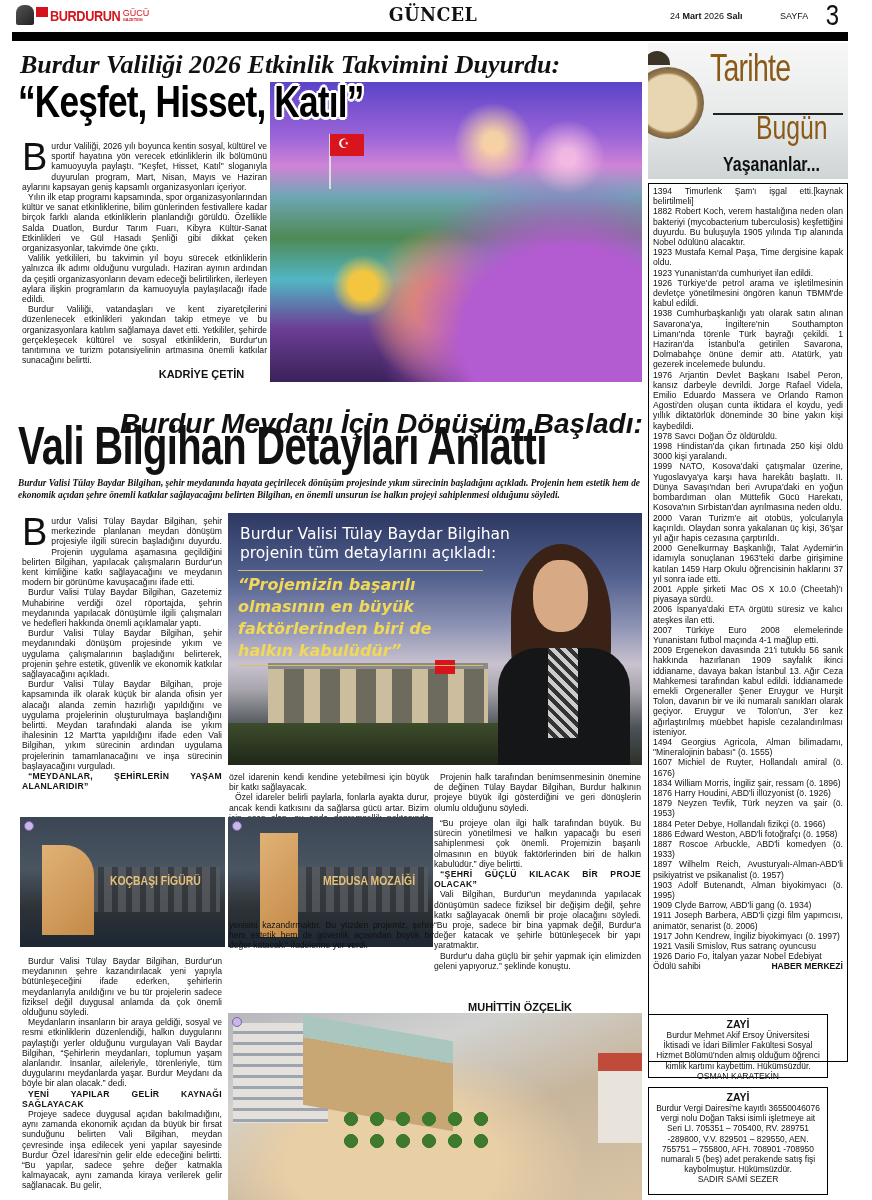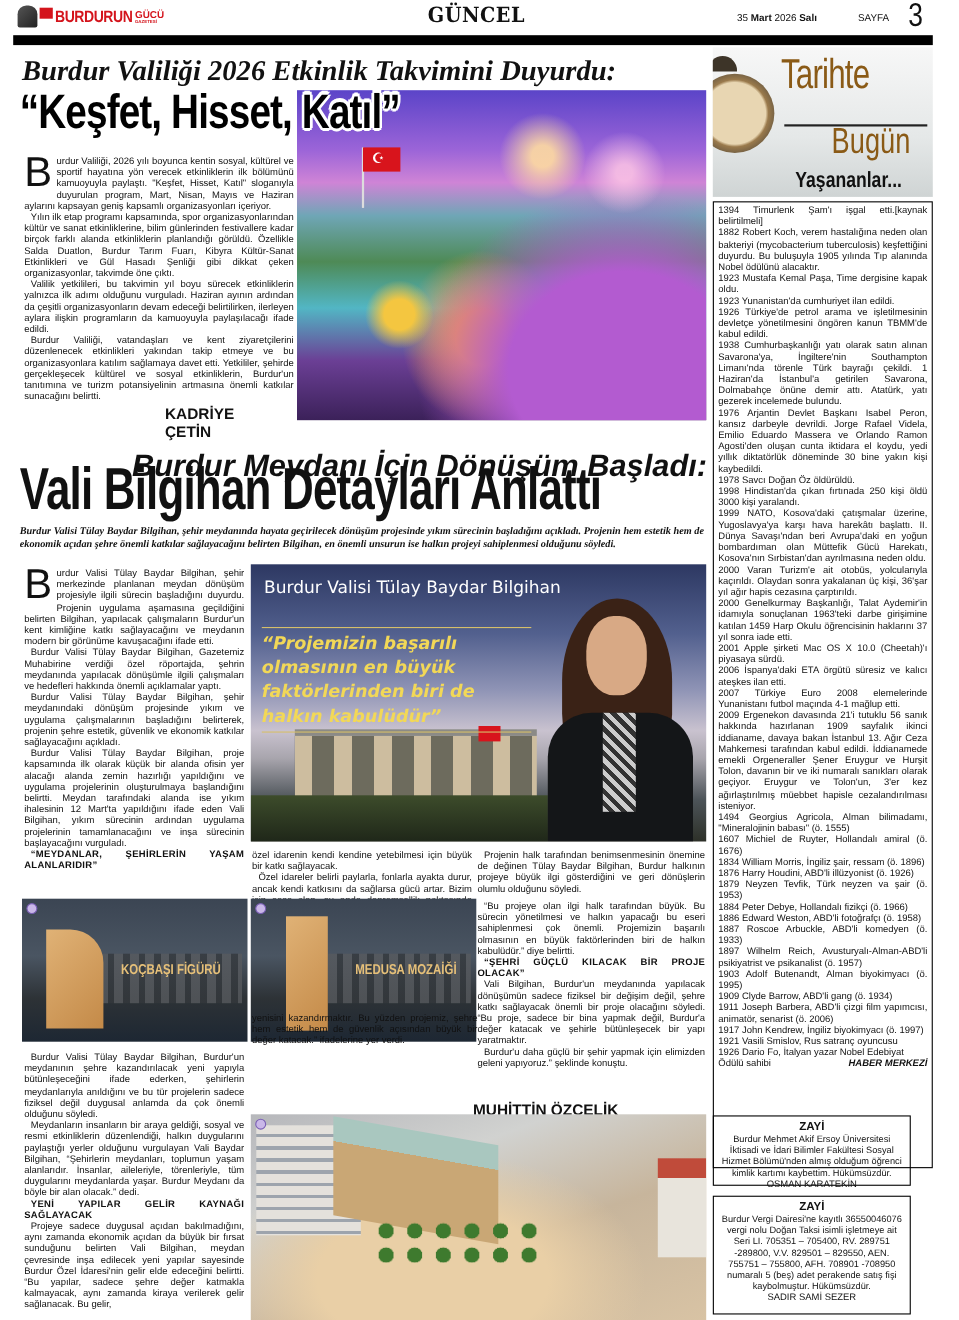--- a/index.html
+++ b/index.html
@@ -8,21 +8,21 @@
 
   .abs { position: absolute; }
 
   
   .masthead { left: 0; top: 0; width: 872px; height: 40px; }
   .logo { left: 16px; top: 3px; height: 24px; display: flex; align-items: center; }
   .logo-figure { width: 18px; height: 20px; background: linear-gradient(135deg,#555,#222); border-radius: 8px 8px 2px 2px; margin-right: 2px; }
   .logo-flag { width: 12px; height: 10px; background: #d4141c; margin-right: 2px; margin-top: -6px; }
   .logo-main { font-family: "Liberation Sans", sans-serif; font-weight: bold; color: #d4141c; font-size: 15px; letter-spacing: -0.5px; transform: scaleX(0.85); transform-origin: left; }
   .logo-sub { display: flex; flex-direction: column; margin-left: -10px; line-height: 1; }
-  .logo-sub .g { color: #d4141c; font-weight: bold; font-size: 9px; }
+  .logo-sub .g { color: #d4141c; font-weight: normal; font-size: 9px; }
   .logo-sub .z { color: #d4141c; font-size: 4px; font-weight: bold; }
   .section-title { left: 385px; top: 3px; font-family: "DejaVu Serif", serif; font-weight: bold; font-size: 19px; letter-spacing: 0.5px; transform: scaleX(0.92); }
   .date { left: 670px; top: 11px; font-size: 9px; }
   .date b { font-weight: bold; }
   .page-label { left: 780px; top: 11px; font-size: 9px; }
   .page-num { left: 824px; top: -2px; font-size: 30px; font-weight: normal; transform: scaleX(0.8); }
   .top-rule { left: 12px; top: 32px; width: 836px; height: 9px; background: #000; }
 
   
   .kicker1 { left: 20px; top: 50px; font-family: "Liberation Serif", serif; font-style: italic; font-weight: bold; font-size: 26px; letter-spacing: 0px; }
@@ -37,21 +37,21 @@
   }
   .s1-image .flag { position: absolute; left: 60px; top: 52px; width: 34px; height: 22px; background: #d8141c; }
   .s1-image .flag::after { content: "☪"; position: absolute; color: #fff; font-size: 13px; left: 8px; top: 2px; }
   .s1-image .pole { position: absolute; left: 59px; top: 52px; width: 2px; height: 55px; background: #ddd; }
   .s1-headline { left: 18px; top: 78px; font-family: "Liberation Sans", sans-serif; font-weight: bold; font-size: 44px; letter-spacing: -1px; transform: scaleX(0.8); transform-origin: left; color: #000;
     text-shadow: 3px 0 #fff, -3px 0 #fff, 0 3px #fff, 0 -3px #fff, 2px 2px #fff, -2px -2px #fff, 2px -2px #fff, -2px 2px #fff; line-height: 48px; white-space: nowrap; }
 
   .body-text { font-size: 8.6px; line-height: 10.2px; text-align: justify; }
   .body-text p { text-indent: 6px; }
   .dropcap { float: left; font-size: 38px; line-height: 30px; font-weight: normal; margin: 1px 4px 0 0; font-family: "Liberation Sans", sans-serif; }
-  .byline { font-weight: bold; font-size: 14px; text-align: left; }
+  .byline { font-weight: bold; font-size: 11px; text-align: center; }
   .subhead { font-weight: bold; font-size: 8.6px; letter-spacing: 0.3px; }
 
   .s1-body { left: 22px; top: 141px; width: 245px; }
   .s1-byline { left: 150px; top: 368px; width: 103px; }
 
   
   .kicker2 { left: 120px; top: 408px; font-family: Liberation Sans, sans-serif; font-style: italic; font-weight: bold; font-size: 28px; }
   .s2-headline { left: 18px; top: 415px; font-family: "Liberation Sans", sans-serif; font-weight: bold; font-size: 54px; line-height: 60px; transform: scaleX(0.74); transform-origin: left; white-space: nowrap; letter-spacing: -1px; }
   .s2-lede { left: 18px; top: 477px; width: 622px; font-family: "Liberation Serif", serif; font-style: italic; font-weight: bold; font-size: 9.3px; line-height: 12px; text-align: justify; }
 
@@ -107,21 +107,21 @@
   .clock .face { position: absolute; left: 2px; top: 18px; width: 72px; height: 72px; border-radius: 50%; background: radial-gradient(circle, #e8d6b2 0 55%, #9a7a4c 60%, #7b6545 70%, #c8b48a 78%); }
   .clock .bell { position: absolute; left: 14px; top: 2px; width: 26px; height: 14px; border-radius: 14px 14px 0 0; background: #3d3428; }
   .tarihte-title { position: absolute; left: 62px; top: 4px; font-size: 38px; color: #8a5a16; font-family: "Liberation Sans", sans-serif; transform: scaleX(0.75); transform-origin: left; letter-spacing: -1px; }
   .tarihte-rule { position: absolute; left: 65px; top: 70px; width: 130px; height: 2px; background: #222; }
   .bugun-title { position: absolute; left: 108px; top: 66px; font-size: 33px; color: #8a5a16; transform: scaleX(0.75); transform-origin: left; }
   .yasananlar { position: absolute; left: 75px; top: 110px; font-weight: bold; font-size: 20px; color: #111; transform: scaleX(0.8); transform-origin: left; }
 
   .tarihte-box { left: 648px; top: 183px; width: 200px; height: 879px; border: 1.5px solid #000; padding: 2px 4px; }
   .tarihte-box .entry { font-size: 8.6px; line-height: 10.2px; text-align: justify; }
   .tarihte-box .last { display: flex; justify-content: space-between; font-size: 8.6px; line-height: 10.2px; }
-  .tarihte-box .last b { font-weight: bold; font-style: italic; }
+  .tarihte-box .last b { font-weight: bold; }
 
   .zayi { left: 648px; width: 180px; border: 1.5px solid #000; padding: 3px 4px; text-align: center; }
   .zayi1 { top: 1014px; height: 64px; }
   .zayi2 { top: 1087px; height: 108px; }
   .zayi h4 { font-weight: bold; font-size: 10.5px; line-height: 12px; }
   .zayi p { font-size: 8.4px; line-height: 10.2px; }
   .zayi .sig { font-weight: normal; font-size: 8.6px; line-height: 10.2px; }
 </style>
 </head>
 <body>
@@ -131,21 +131,21 @@
     <span class="logo-figure"></span>
     <span class="logo-flag"></span>
     <span class="logo-main">BURDURUN</span>
     <span class="logo-sub">
       <span class="g">GÜCÜ</span>
       <span class="z">GAZETESİ</span>
     </span>
   </div>
   <div class="abs section-title">GÜNCEL</div>
   <div class="abs date">
-    <span>35</span>
+    <span>24</span>
     <b>Mart</b>
     <span>2026</span>
     <b>Salı</b>
   </div>
   <div class="abs page-label">SAYFA</div>
   <div class="abs page-num">3</div>
   <div class="abs top-rule"></div>
 </div>
 
 <div class="abs kicker1">Burdur Valiliği 2026 Etkinlik Takvimini Duyurdu:</div>
@@ -175,20 +175,21 @@
   <p>Burdur Valisi Tülay Baydar Bilgihan, proje kapsamında ilk olarak küçük bir alanda ofisin yer alacağı alanda zemin hazırlığı yapıldığını ve uygulama projelerinin oluşturulmaya başlandığını belirtti. Meydan tarafındaki alanda ise yıkım ihalesinin 12 Mart'ta yapıldığını ifade eden Vali Bilgihan, yıkım sürecinin ardından uygulama projelerinin tamamlanacağını ve inşa sürecinin başlayacağını vurguladı.</p>
   <p class="subhead">“MEYDANLAR, ŞEHİRLERİN YAŞAM ALANLARIDIR”</p>
 </div>
 
 <div class="abs s2-photo">
   <div class="building"></div>
   <div class="flag2"></div>
   <div class="trees"></div>
   <div class="t1">
     <div>Burdur Valisi Tülay Baydar Bilgihan</div>
+    <div>projenin tüm detaylarını açıkladı:</div>
   </div>
   <div class="t2">“Projemizin başarılı olmasının en büyük faktörlerinden biri de halkın kabulüdür”</div>
   <div class="person">
     <div class="hair"></div>
     <div class="jacket"></div>
     <div class="scarf"></div>
     <div class="face"></div>
   </div>
 </div>
 

